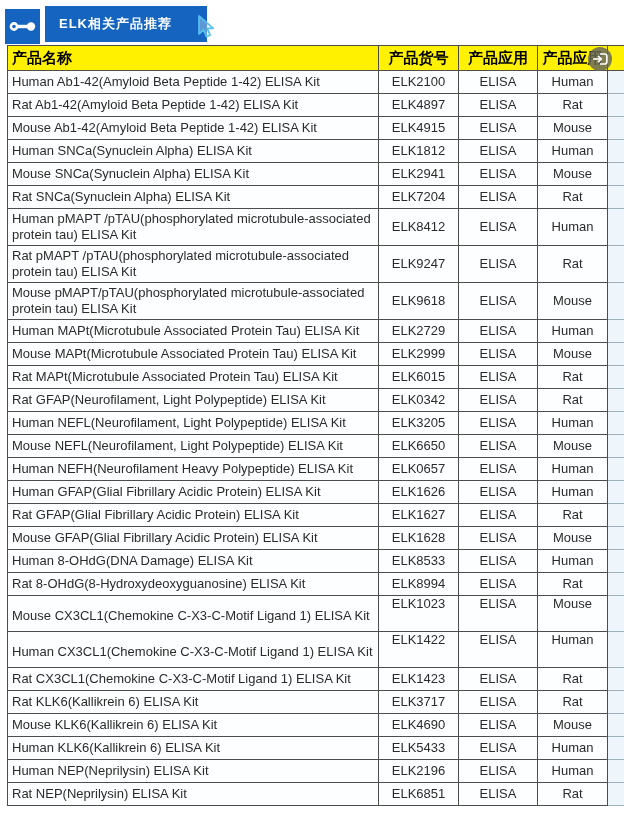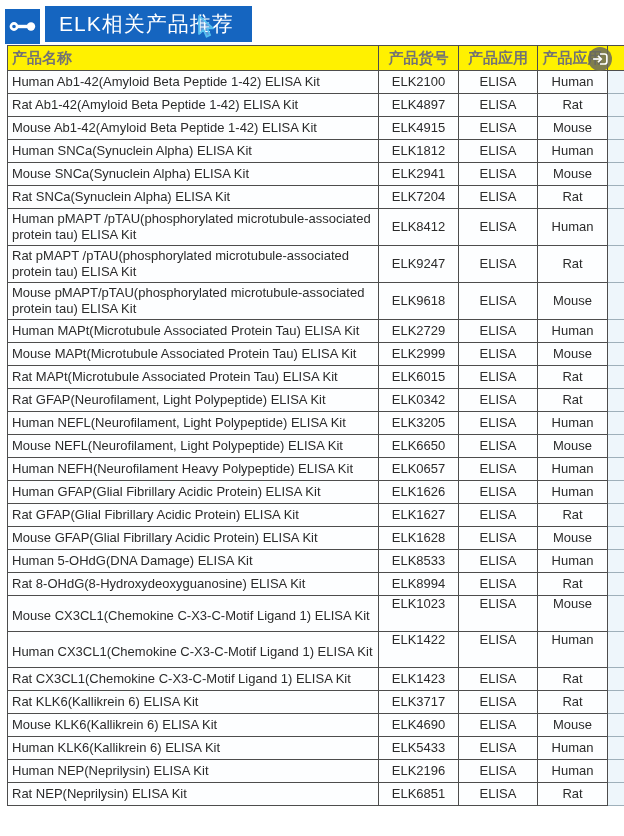--- a/index.html
+++ b/index.html
@@ -8,21 +8,21 @@
   body { position:relative; }
 
   
   .banner-square {
     position:absolute; left:5px; top:9px; width:35px; height:35px;
     background:var(--banner-blue); display:flex; align-items:center; justify-content:center;
   }
   .banner {
     position:absolute; left:45px; top:6px; height:36px; min-width:162px;
     background:var(--banner-blue); color:#ffffff;
-    font-size:21px; font-weight:normal; letter-spacing:1px;
+    font-size:13px; font-weight:bold; letter-spacing:1px;
     line-height:36px; padding:0 18px 0 14px; white-space:nowrap;
   }
 
   
   .cursor { position:absolute; left:197px; top:15px; width:22px; height:27px; z-index:50; }
 
   
   .corner-btn {
     position:absolute; left:588px; top:47px; width:24px; height:24px;
     border-radius:50%; background:rgba(104,104,92,0.85); z-index:40;
@@ -31,21 +31,21 @@
 
   
   .tablewrap { position:absolute; left:7px; top:45px; width:617px; }
   table {
     border-collapse:collapse; table-layout:fixed; width:617px;
     background:var(--row-bg);
     border:1px solid var(--grid); border-right:0;
   }
   th, td { border:1px solid var(--grid); }
   thead th {
-    background:var(--header-yellow); color:#737373;
+    background:var(--header-yellow); color:#000000;
     height:25px; font-size:15px; font-weight:bold; text-align:center;
     padding:0 2px;
   }
   thead th.h-name { text-align:left; padding-left:4px; }
   thead th.strip-h { border-right:0; }
   tbody td {
     background:transparent; color:var(--text); font-size:13px;
     height:23px; text-align:center; padding:0 1px; line-height:16px;
   }
   tbody td.name { text-align:left; padding:1px 4px; }
@@ -233,21 +233,21 @@
           <td class="strip"></td>
         </tr>
         <tr>
           <td class="name">Mouse GFAP(Glial Fibrillary Acidic Protein) ELISA Kit</td>
           <td class="mid">ELK1628</td>
           <td class="mid">ELISA</td>
           <td class="mid">Mouse</td>
           <td class="strip"></td>
         </tr>
         <tr>
-          <td class="name">Human 5-OHdG(DNA Damage) ELISA Kit</td>
+          <td class="name">Human 8-OHdG(DNA Damage) ELISA Kit</td>
           <td class="mid">ELK8533</td>
           <td class="mid">ELISA</td>
           <td class="mid">Human</td>
           <td class="strip"></td>
         </tr>
         <tr>
           <td class="name">Rat 8-OHdG(8-Hydroxydeoxyguanosine) ELISA Kit</td>
           <td class="mid">ELK8994</td>
           <td class="mid">ELISA</td>
           <td class="mid">Rat</td>

